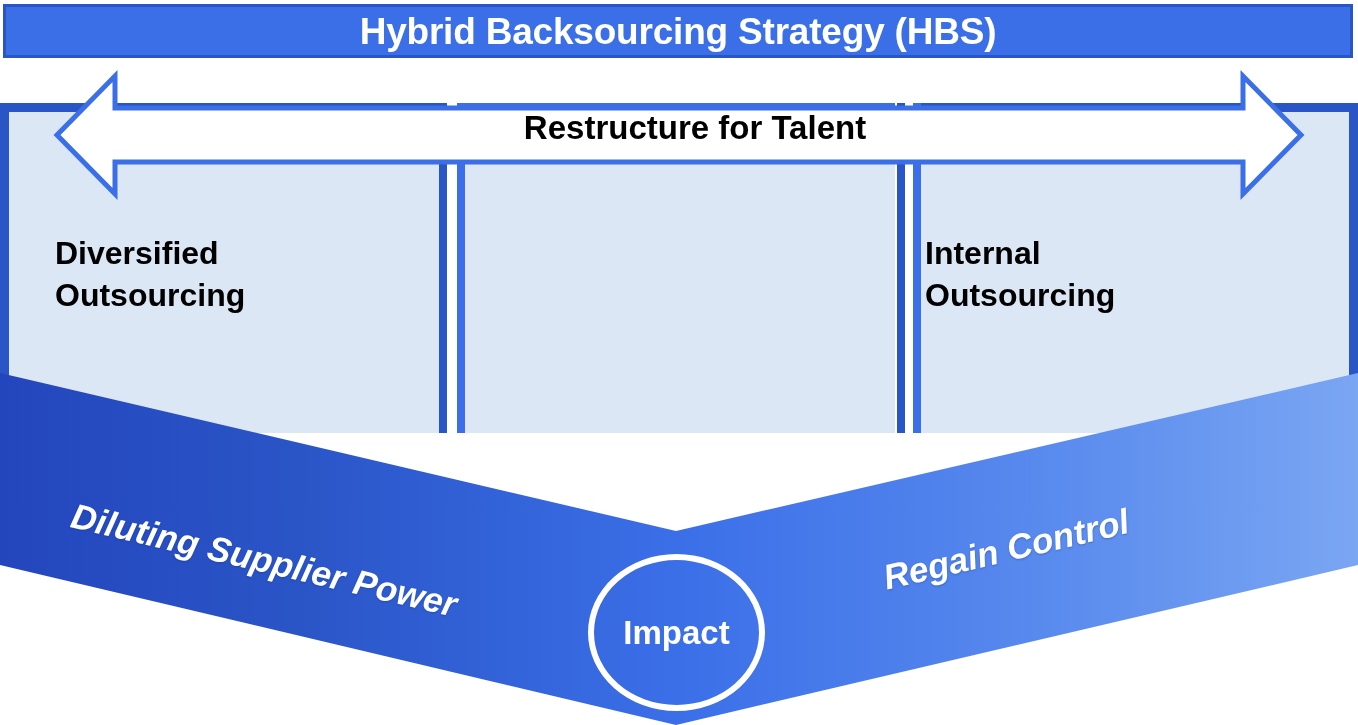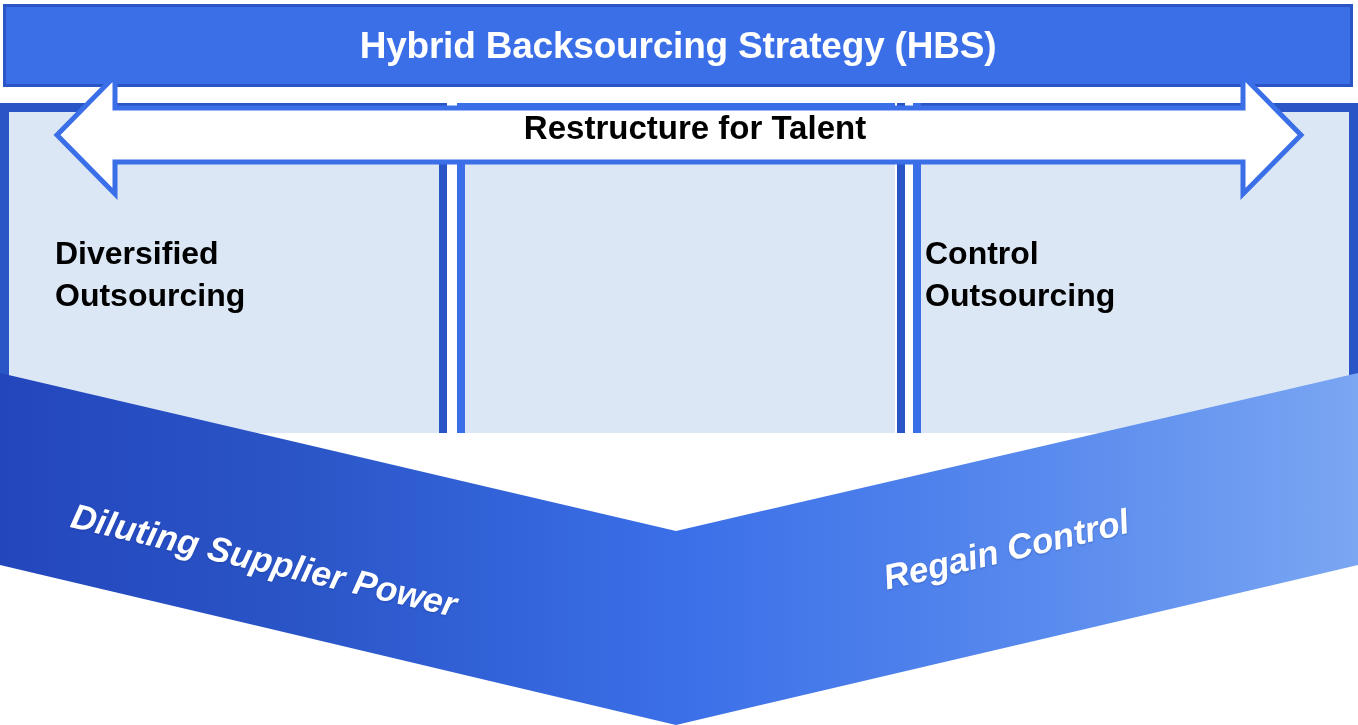--- a/index.html
+++ b/index.html
@@ -17,21 +17,21 @@
     overflow: hidden;
     background: #ffffff;
   }
 
   
   #title-bar {
     position: absolute;
     left: 3px;
     top: 4px;
     width: 1350px;
-    height: 83px;
+    height: 54px;
     background: #3b6fe8;
     border: 3px solid #2a55c7;
     box-sizing: border-box;
     display: flex;
     align-items: center;
     justify-content: center;
   }
   #title-bar .title-text {
     color: #ffffff;
     font-size: 37px;
@@ -211,20 +211,23 @@
     <path d="M 0,373 L 676,531 L 1358,373 L 1358,565 L 676,725 L 0,565 Z" fill="url(#chevGrad)"></path>
   </svg>
 
   <svg id="arrow-layer" viewBox="0 0 1358 145">
     <path d="M 57,75 L 115,16 L 115,48 L 1243,48 L 1243,16 L 1301,75 L 1243,134 L 1243,102 L 115,102 L 115,134 Z" fill="#ffffff" stroke="#3b6fe8" stroke-width="5" stroke-linejoin="miter"></path>
   </svg>
   <div id="arrow-label">Restructure for Talent</div>
 
   <div class="panel-label" id="label-left">Diversified
 Outsourcing</div>
-  <div class="panel-label" id="label-right">Control
+  <div class="panel-label" id="label-right">Internal
 Outsourcing</div>
 
   <div class="band-caption" id="caption-left">Diluting Supplier Power</div>
   <div class="band-caption" id="caption-right">Regain Control</div>
 
+  <div id="impact-node">
+    <span class="impact-text">Impact</span>
+  </div>
 
 </div>
 
 </body></html>

